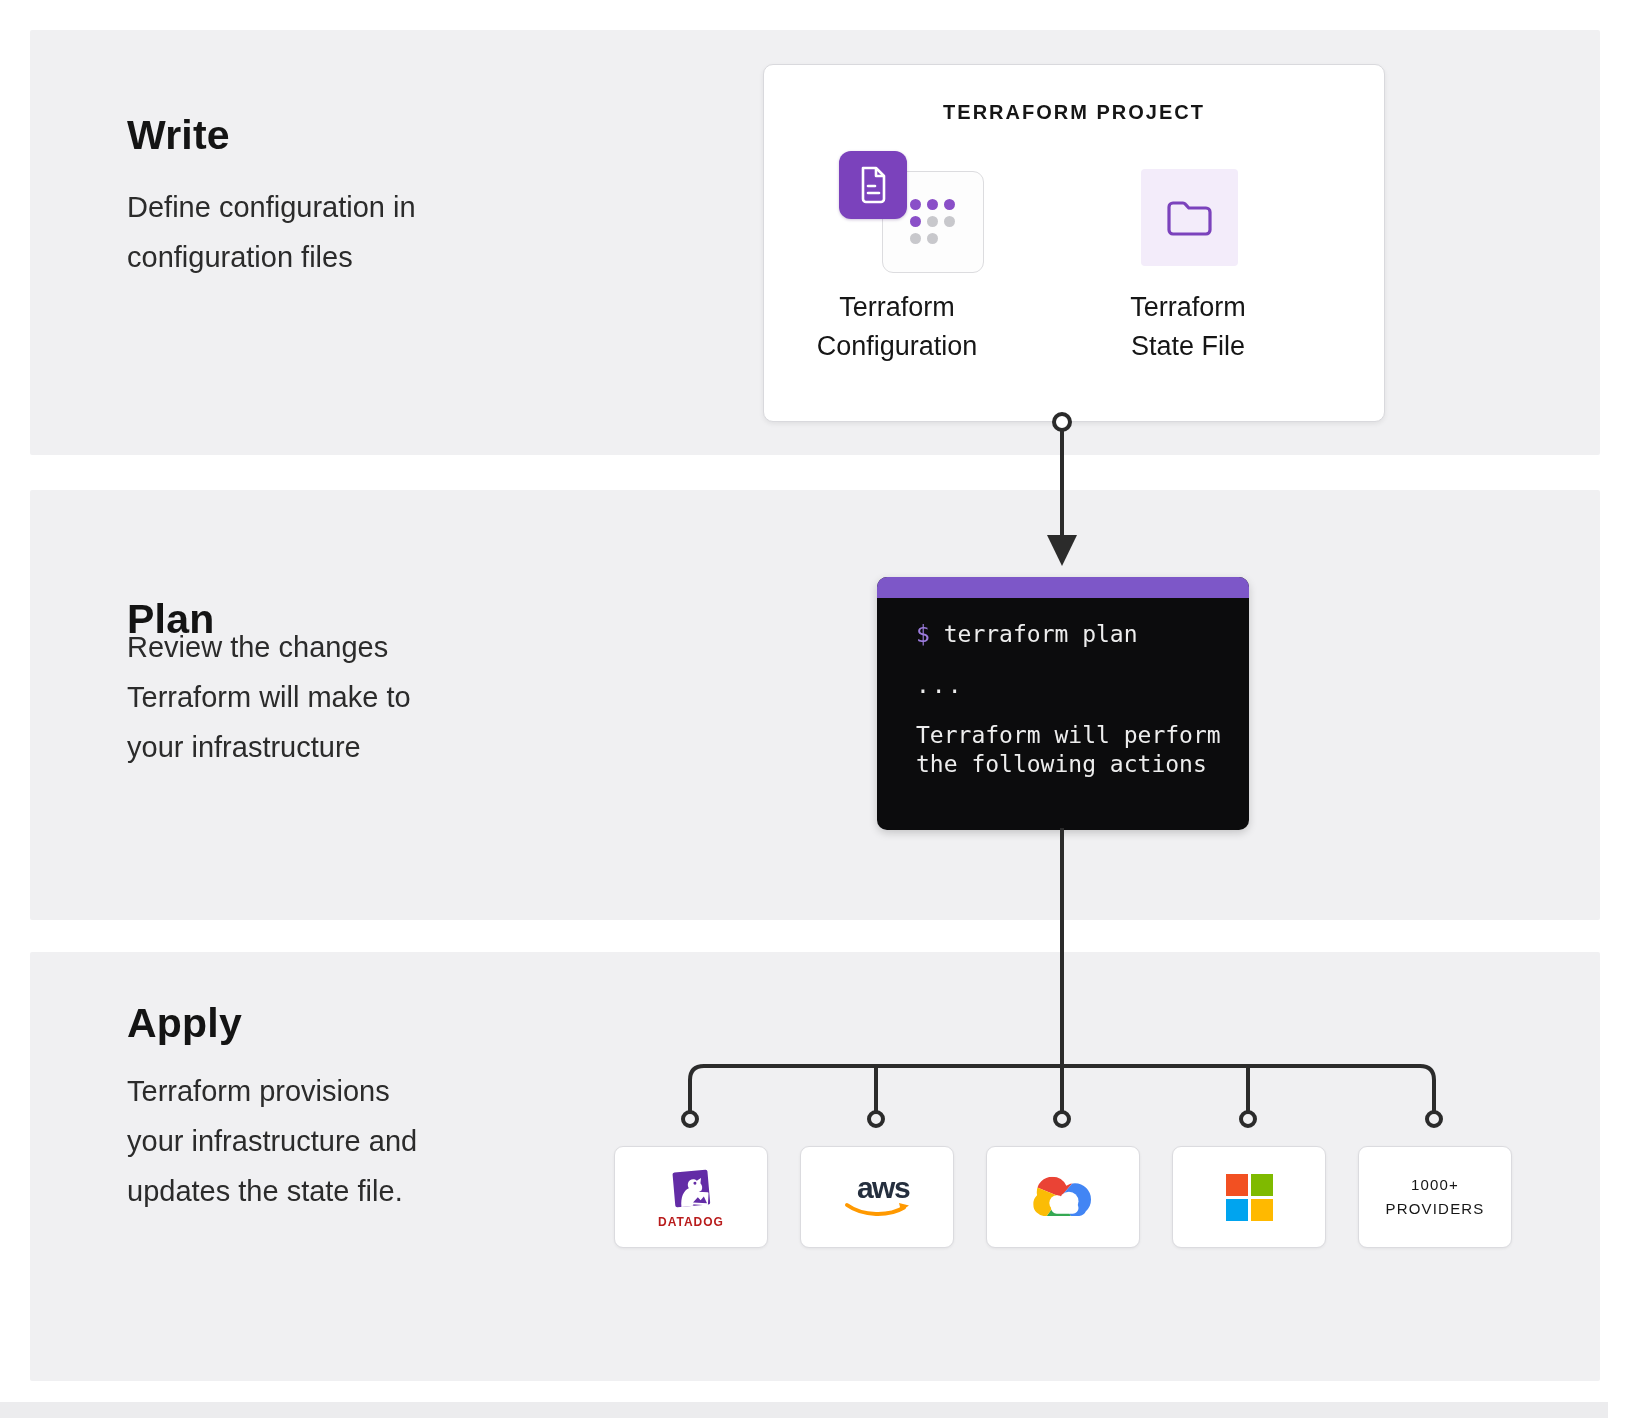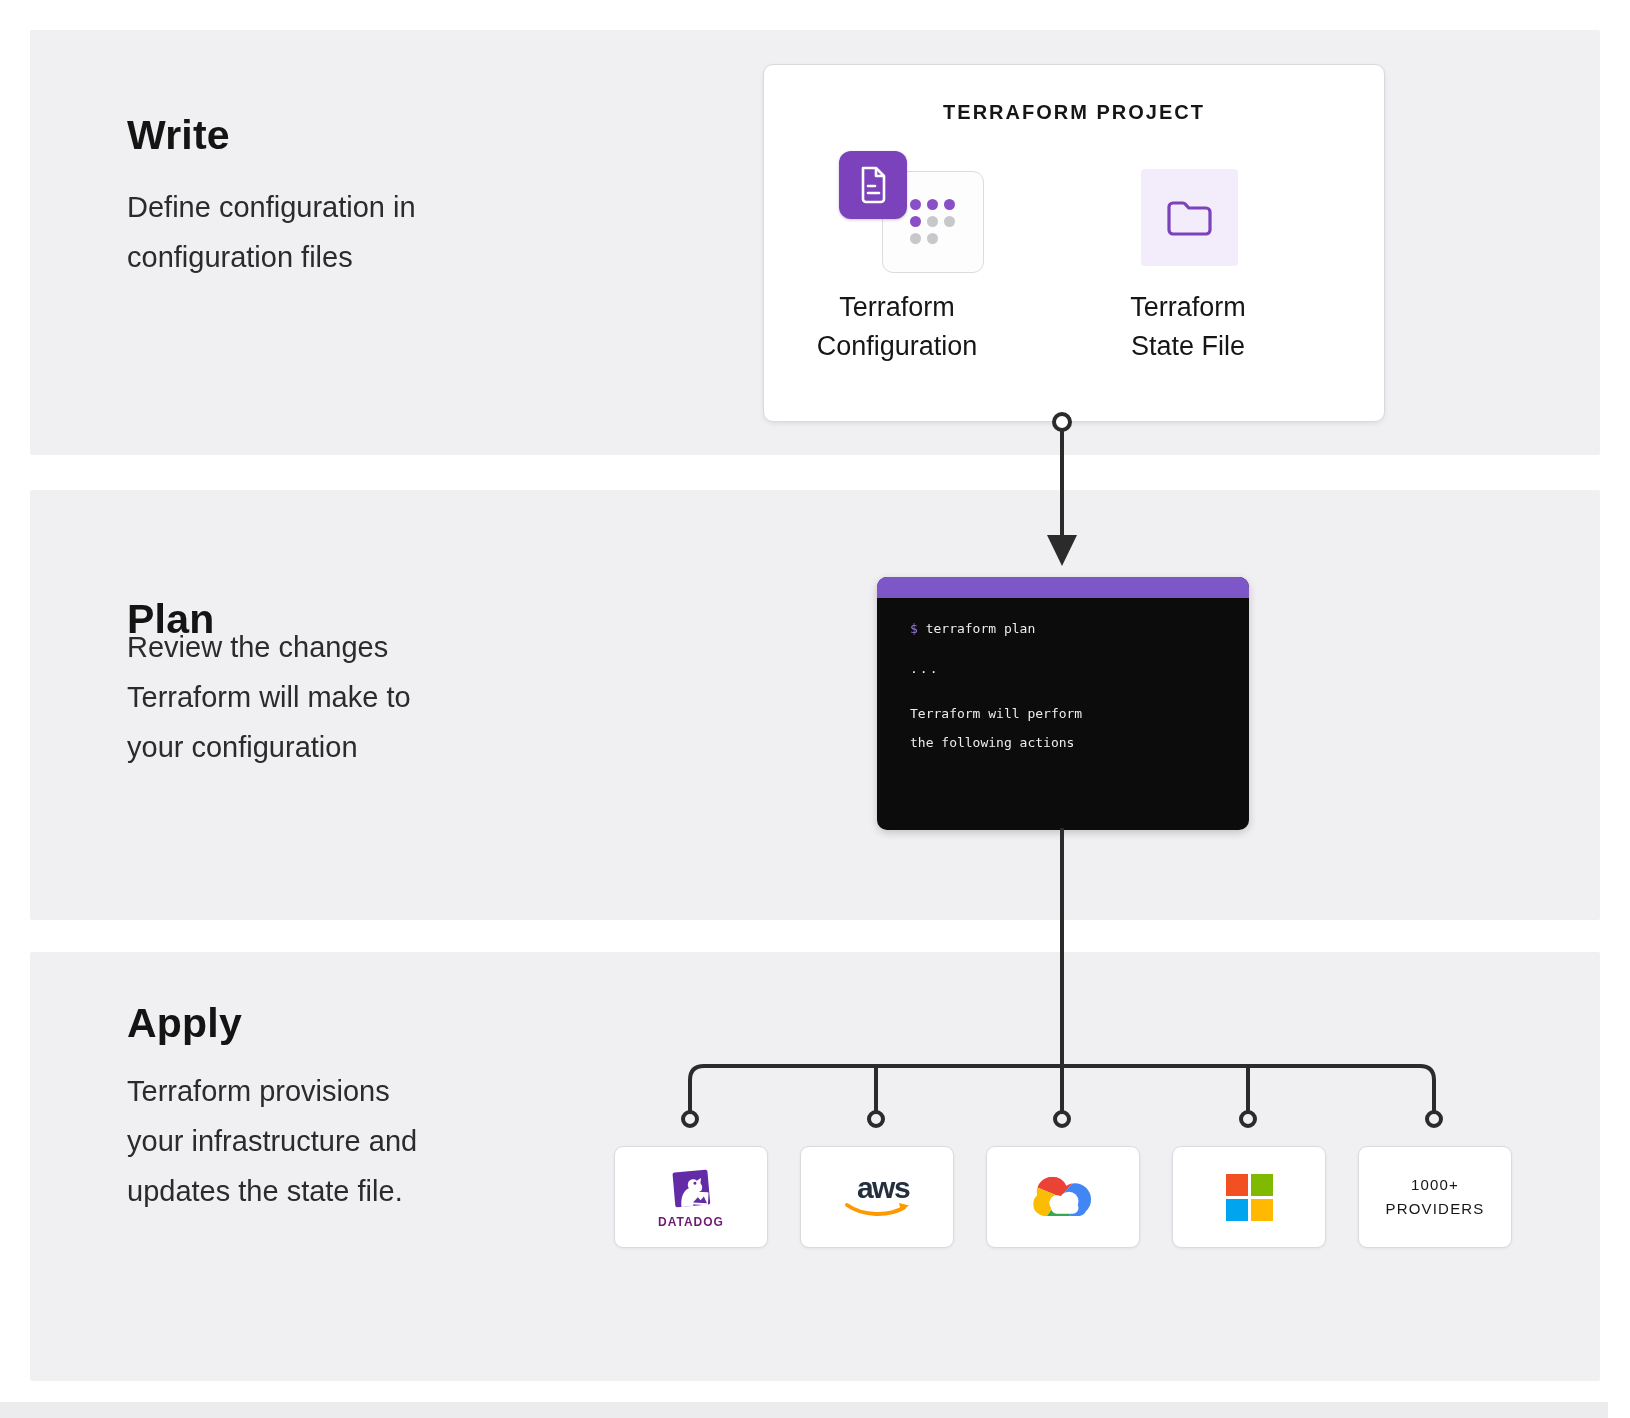--- a/index.html
+++ b/index.html
@@ -35,34 +35,34 @@
                border-radius:4px;display:flex;align-items:center;justify-content:center;}
   .item-label{position:absolute;top:223px;width:240px;text-align:center;font-size:27px;
               line-height:39px;font-weight:400;color:#161616;}
   .label-config{left:13px;} .label-state{left:304px;}
 
   
   .terminal{position:absolute;left:877px;top:577px;width:372px;height:253px;background:#0c0c0d;
             border-radius:10px;box-shadow:0 3px 8px rgba(0,0,0,.18);}
   .terminal-titlebar{height:21px;background:#7d57c8;border-radius:10px 10px 0 0;}
   .terminal-body{padding:23px 18px 0 33px;font-family:"DejaVu Sans Mono",monospace;
-                 font-size:13px;color:#ededed;}
+                 font-size:23px;color:#ededed;margin-left:6px;}
   .term-prompt{color:#9b7bdb;}
   .term-ellipsis{margin-top:25px;letter-spacing:2px;}
   .term-output{margin-top:23px;line-height:29px;}
 
   
   .connectors{position:absolute;left:0;top:0;width:1630px;height:1418px;pointer-events:none;}
 
   
   .provider{position:absolute;top:1146px;width:152px;height:100px;background:#ffffff;
             border:1px solid #dbdbdf;border-radius:9px;box-shadow:0 1px 3px rgba(0,0,0,.06);
             display:flex;flex-direction:column;align-items:center;justify-content:center;}
   .p-datadog{left:614px;} .p-aws{left:800px;} .p-gcp{left:986px;} .p-ms{left:1172px;} .p-more{left:1358px;}
-  .dd-label{font-size:12px;font-weight:700;color:#701a75;letter-spacing:1px;margin-top:1px;}
+  .dd-label{font-size:12px;font-weight:700;color:#b91c1c;letter-spacing:1px;margin-top:1px;}
   .aws-word{font-size:30px;font-weight:700;color:#252F3E;letter-spacing:-1.5px;line-height:26px;margin-left:12px;}
   .ms-grid{display:grid;grid-template-columns:22px 22px;grid-template-rows:22px 22px;gap:3px;}
   .ms-sq{width:22px;height:22px;}
   .more-text{font-size:15px;letter-spacing:1.2px;color:#161616;text-align:center;line-height:24px;font-weight:500;}
 </style>
 </head>
 <body>
 
 <div class="canvas">
 
@@ -74,21 +74,21 @@
   <div class="step-title t-write">Write</div>
   <div class="step-desc d-write">
     <div>Define configuration in</div>
     <div>configuration files</div>
   </div>
 
   <div class="step-title t-plan">Plan</div>
   <div class="step-desc d-plan">
     <div>Review the changes</div>
     <div>Terraform will make to</div>
-    <div>your configuration</div>
+    <div>your infrastructure</div>
   </div>
 
   <div class="step-title t-apply">Apply</div>
   <div class="step-desc d-apply">
     <div>Terraform provisions</div>
     <div>your infrastructure and</div>
     <div>updates the state file.</div>
   </div>
 
   <div class="project-card">

